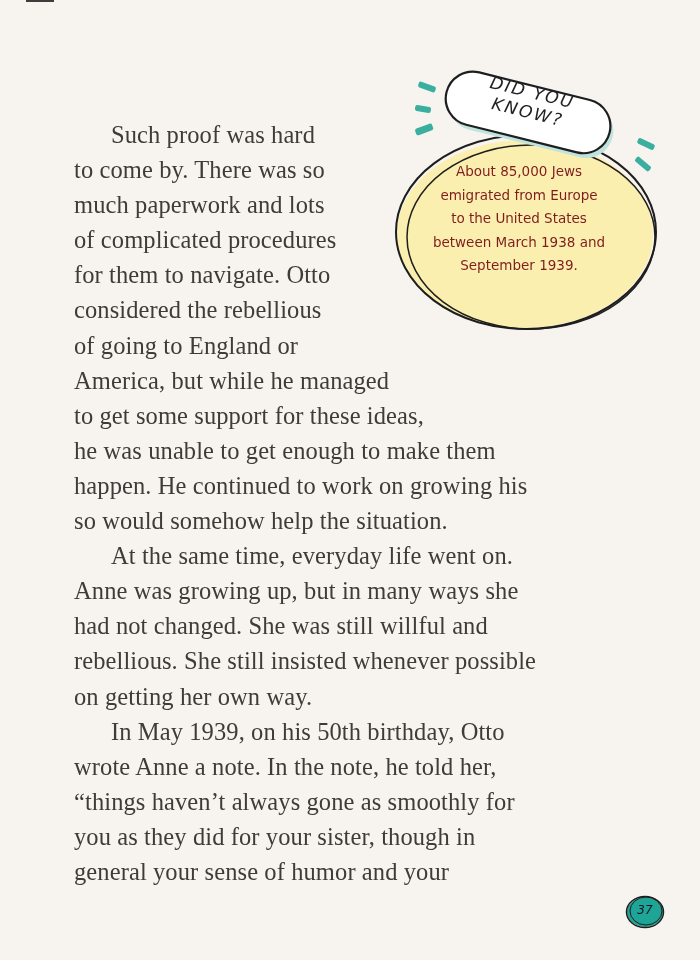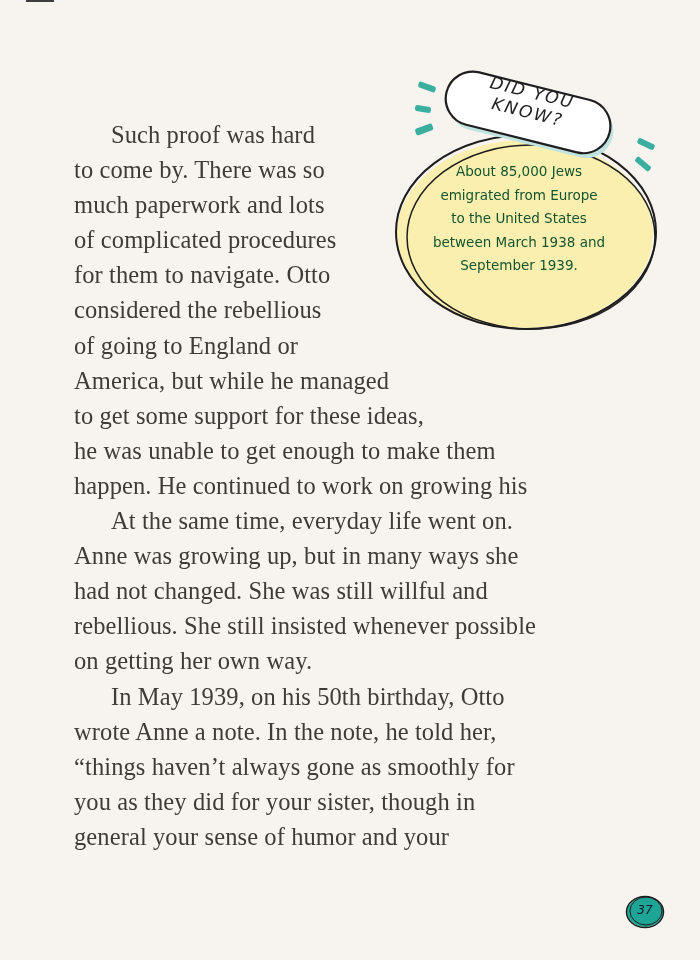--- a/index.html
+++ b/index.html
@@ -14,21 +14,21 @@
 
   .dyk { position: absolute; left: 385px; top: 62px; width: 290px; height: 280px; }
   .dyk svg { position: absolute; left: 0; top: 0; }
   .dyk-title {
     position: absolute; left: 90px; top: 20px; width: 110px; text-align: center;
     font-family: "DejaVu Sans", sans-serif; font-style: italic; font-size: 17px; line-height: 20px;
     color: #222; letter-spacing: 2px; transform: rotate(14deg);
   }
   .dyk-body {
     position: absolute; left: 28px; top: 98px; width: 212px; text-align: center;
-    font-family: "DejaVu Sans", sans-serif; font-size: 13.5px; line-height: 23.5px; color: #14532d;
+    font-family: "DejaVu Sans", sans-serif; font-size: 13.5px; line-height: 23.5px; color: #7f1d1d;
   }
   .page-num { position: absolute; left: 625px; top: 895px; width: 40px; height: 34px; }
   .page-num svg { position: absolute; left: 0; top: 0; }
   .page-num span {
     position: absolute; left: 0; top: 8px; width: 40px; text-align: center;
     font-family: "DejaVu Sans", sans-serif; font-size: 12px; color: #0f172a; font-style: italic;
   }
 </style>
 </head>
 <body>
@@ -40,20 +40,21 @@
   <div class="line">to come by. There was so</div>
   <div class="line">much paperwork and lots</div>
   <div class="line">of complicated procedures</div>
   <div class="line">for them to navigate. Otto</div>
   <div class="line">considered the rebellious</div>
   <div class="line">of going to England or</div>
   <div class="line">America, but while he managed</div>
   <div class="line">to get some support for these ideas,</div>
   <div class="line">he was unable to get enough to make them</div>
   <div class="line">happen. He continued to work on growing his</div>
+  <div class="line">so would somehow help the situation.</div>
   <div class="line indent">At the same time, everyday life went on.</div>
   <div class="line">Anne was growing up, but in many ways she</div>
   <div class="line">had not changed. She was still willful and</div>
   <div class="line">rebellious. She still insisted whenever possible</div>
   <div class="line">on getting her own way.</div>
   <div class="line indent">In May 1939, on his 50th birthday, Otto</div>
   <div class="line">wrote Anne a note. In the note, he told her,</div>
   <div class="line">“things haven’t always gone as smoothly for</div>
   <div class="line">you as they did for your sister, though in</div>
   <div class="line">general your sense of humor and your</div>

